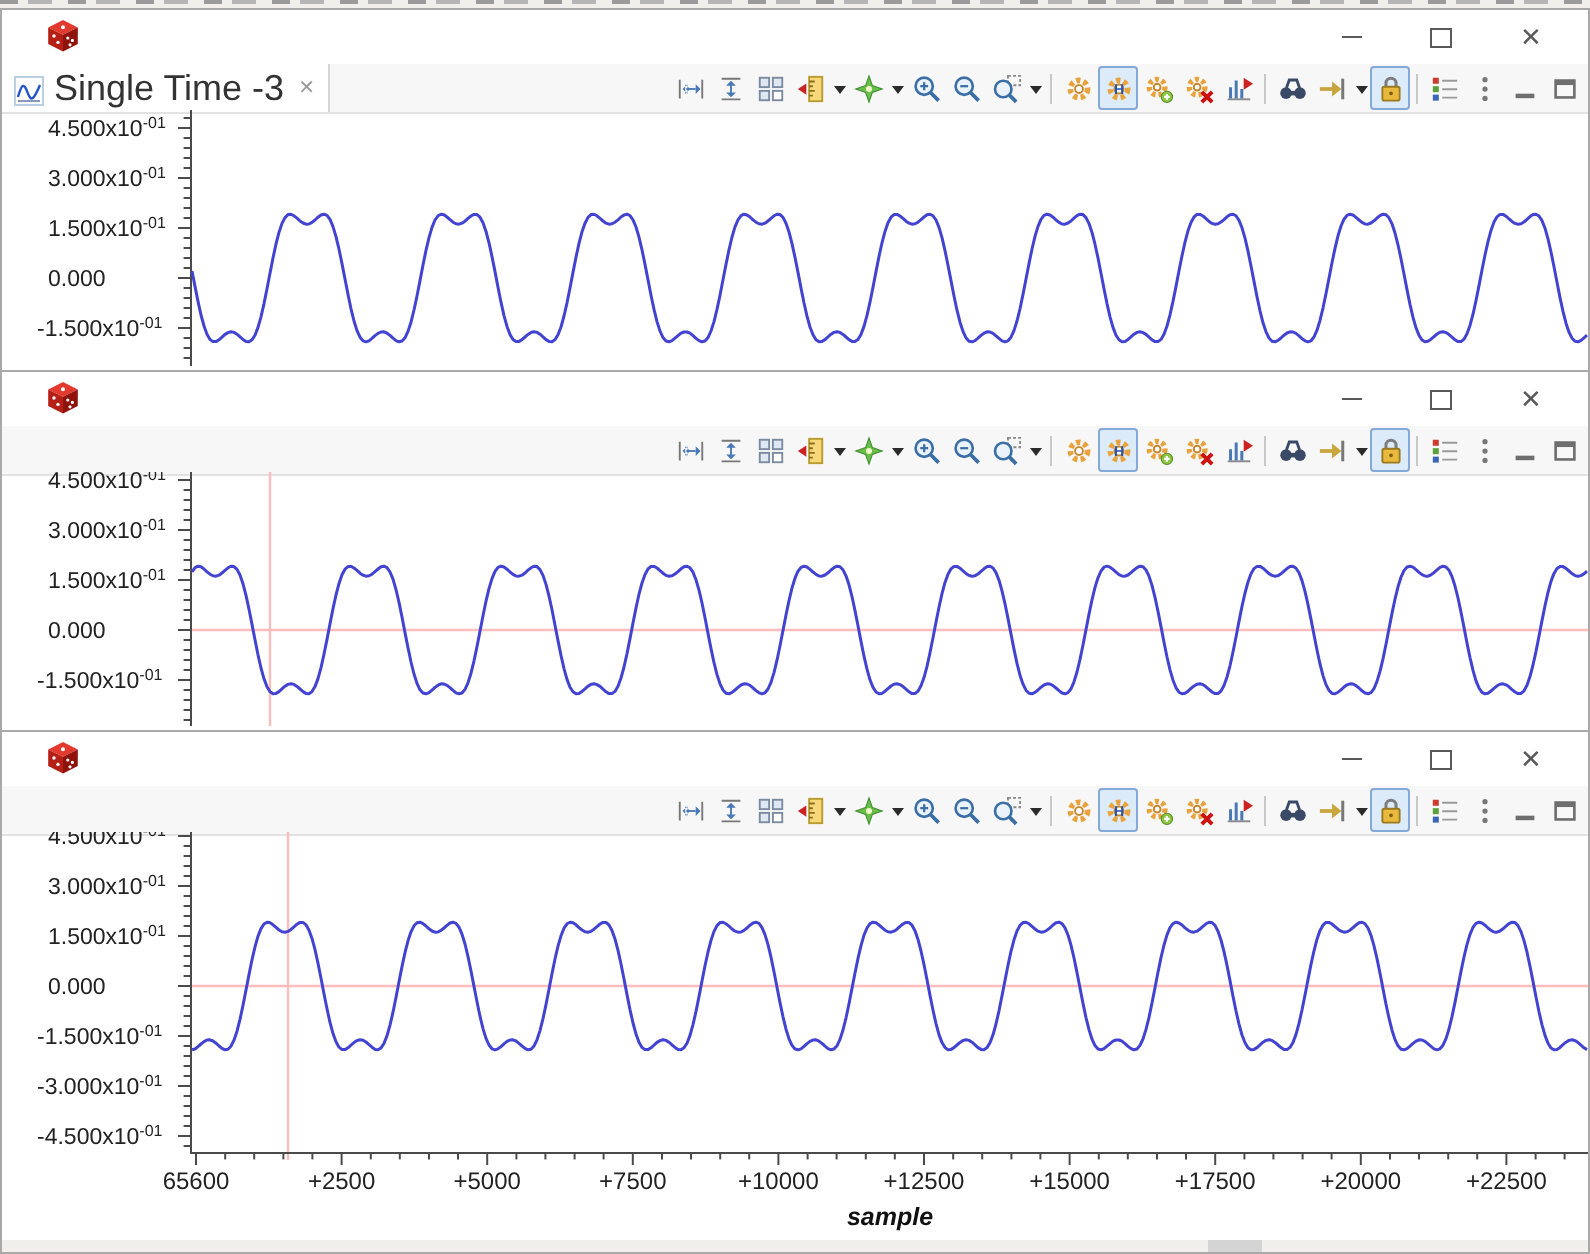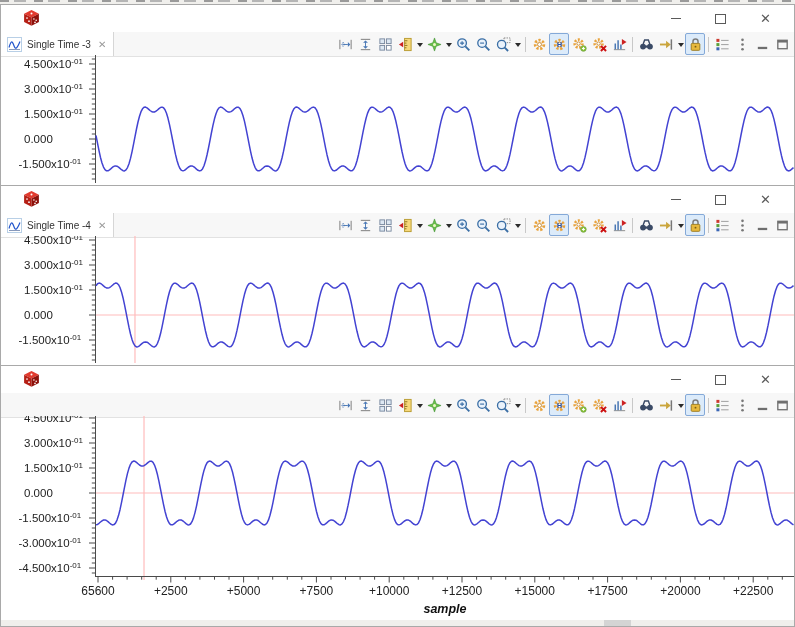--- a/index.html
+++ b/index.html
@@ -11,21 +11,21 @@
   .window{position:absolute;left:0;width:793px;border:1px solid #a9a9a9;background:#fff;box-sizing:content-box;}
   .titlebar{position:relative;height:27px;background:#fff;display:flex;align-items:center;padding-left:21px;}
   .logo{width:19px;height:19px;display:inline-block;}
   .win-controls{position:absolute;right:6px;top:0;height:27px;display:flex;align-items:stretch;}
   .win-btn{width:45px;display:flex;align-items:center;justify-content:center;cursor:default;}
   .glyph-minimize{display:inline-block;width:10px;height:0;border-top:1px solid #5a5a5a;}
   .glyph-maximize{display:inline-block;width:9px;height:8px;border:1px solid #5a5a5a;}
   .glyph-close{font-size:13px;color:#5a5a5a;line-height:1;}
   .tabrow{position:relative;height:24px;background:#f7f7f7;border-bottom:1px solid #e2e2e2;display:flex;}
   .tab{display:flex;align-items:center;gap:5px;background:#fff;border-right:1px solid #d6d6d6;
-       padding:0 7px 0 6px;font-size:10px;color:#333;white-space:nowrap;}
+       padding:0 7px 0 6px;font-size:18px;color:#333;white-space:nowrap;}
   .tab-icon{width:15px;height:15px;display:inline-block;}
   .tab-close{color:#9a9a9a;font-size:10px;padding-left:2px;}
   .tab-close::before{content:"\2715";}
   .toolbar{position:absolute;right:2px;top:1px;height:22px;display:flex;align-items:center;}
   .tb-btn{width:18px;height:20px;display:flex;align-items:center;justify-content:center;
           border:1px solid transparent;border-radius:2px;}
   .tb-btn.selected{background:#dcebfa;border-color:#84a9d8;}
   .tb-btn svg{width:15px;height:15px;}
   .tb-dd{width:9px;height:20px;display:flex;align-items:center;justify-content:center;}
   .tb-dd::before{content:"";width:0;height:0;border:3px solid transparent;border-top:4px solid #2b2b2b;margin-top:4px;}
@@ -247,29 +247,20 @@
           </span>
           <span class="win-btn">
             <span class="glyph-maximize"></span>
           </span>
           <span class="win-btn">
             <span class="glyph-close">✕</span>
           </span>
         </span>
     </div>
     <div class="tabrow">
-      <div class="tab">
-        <span class="tab-icon"><svg viewBox="0 0 15 15">
-              <rect x="0.5" y="0.5" width="14" height="14" fill="#fff" stroke="#b8cfe6"></rect>
-              <path d="M2 10.5c2-7 3-7 4.8-2.2S9.8 12 13 4.5" fill="none" stroke="#2255cc" stroke-width="1.2"></path>
-              <path d="M2 12.5h11" stroke="#8899bb"></path>
-            </svg></span>
-        <span>Single Time -4</span>
-        <span class="tab-close"></span>
-      </div>
       <div class="toolbar">
           <span class="tb-btn">
             <svg viewBox="0 0 16 16">
               <path d="M2 3v10M14 3v10" stroke="#777" fill="none"></path>
               <path d="M5.5 8h5" stroke="#4a78b5" fill="none"></path>
               <path d="M6 8L8.6 5.4v5.2zM10 8L7.4 5.4v5.2z" fill="#4a78b5" transform="translate(-2.5 0)"></path>
               <path d="M13.1 8l-2.6-2.6v5.2z" fill="#4a78b5"></path>
             </svg>
           </span>
           <span class="tb-btn">

